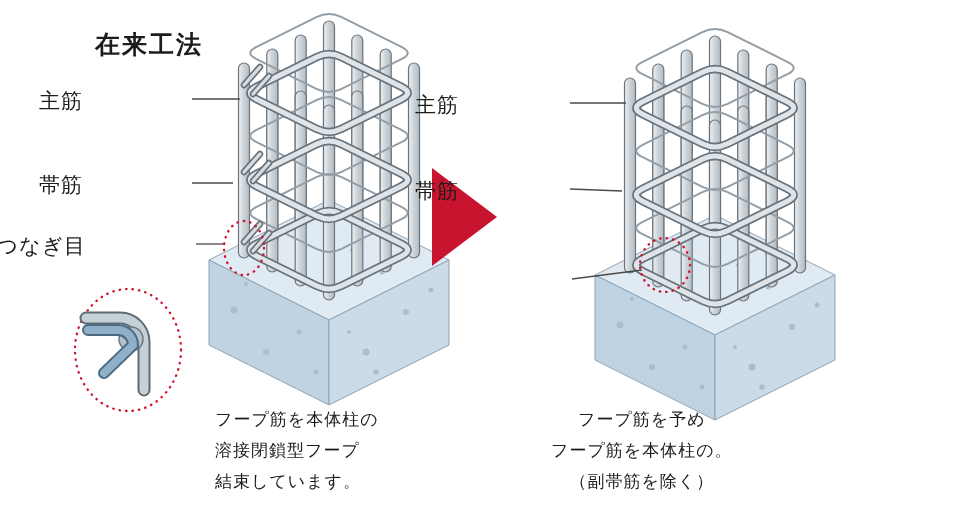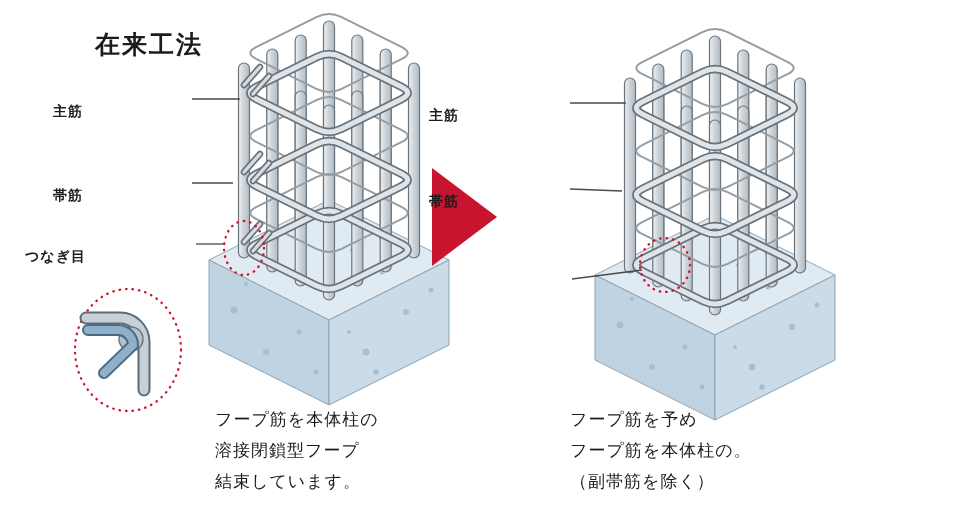--- a/index.html
+++ b/index.html
@@ -1,21 +1,21 @@
 <!DOCTYPE html>
 <html><head>
 <meta charset="utf-8">
 <style>
   html,body{margin:0;padding:0;background:#fff;}
   #page{position:relative;width:873px;height:518px;background:#ffffff;overflow:hidden;
         font-family:"DejaVu Sans","Liberation Sans",sans-serif;color:#1c1c1c;}
   .abs{position:absolute;}
   svg{display:block;}
   .title{font-size:25px;font-weight:700;letter-spacing:2px;white-space:nowrap;}
-  .lbl{font-size:14px;font-weight:700;letter-spacing:1px;white-space:nowrap;margin-top:16px;}
+  .lbl{font-size:21px;font-weight:400;letter-spacing:1px;white-space:nowrap;}
   .cap{font-size:17px;font-weight:500;line-height:31px;letter-spacing:1px;white-space:nowrap;}
   .bar{fill:url(#barGrad);stroke:#6b747c;stroke-width:1.2;}
   .hoopO{fill:none;stroke:#68727a;stroke-width:8.5;}
   .hoopI{fill:none;stroke:#dfe4e8;stroke-width:5;}
   .tie{fill:none;stroke:#949ea6;stroke-width:2;}
   .dotring{fill:none;stroke:#d0112b;stroke-width:2.3;stroke-dasharray:0.5 6;stroke-linecap:round;}
   .leader{stroke:#4a4a4a;stroke-width:1.3;}
   .stubU{stroke:#68727a;stroke-width:6.5;stroke-linecap:round;}
   .stubT{stroke:#d8dde1;stroke-width:3.2;stroke-linecap:round;}
 </style>
@@ -155,19 +155,19 @@
   <div class="abs lbl" style="right:787px;top:232px;">つなぎ目</div>
 
   <div class="abs lbl" style="right:414px;top:91px;">主筋</div>
   <div class="abs lbl" style="right:414px;top:177px;">帯筋</div>
 
   <div class="abs cap" style="left:215px;top:404px;">
     <div>フープ筋を本体柱の</div>
     <div>溶接閉鎖型フープ</div>
     <div>結束しています。</div>
   </div>
-  <div class="abs cap" style="left:570px;top:404px;">
+  <div class="abs cap" style="left:551px;top:404px;text-align:center;">
     <div>フープ筋を予め</div>
     <div>フープ筋を本体柱の。</div>
     <div>（副帯筋を除く）</div>
   </div>
 
 </div>
 
 </body></html>

